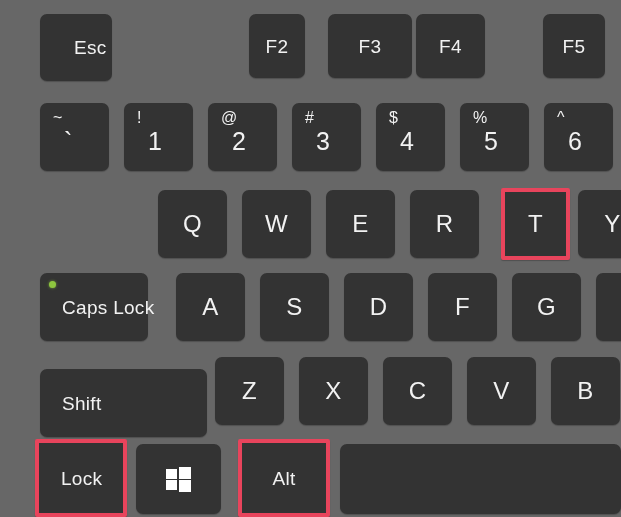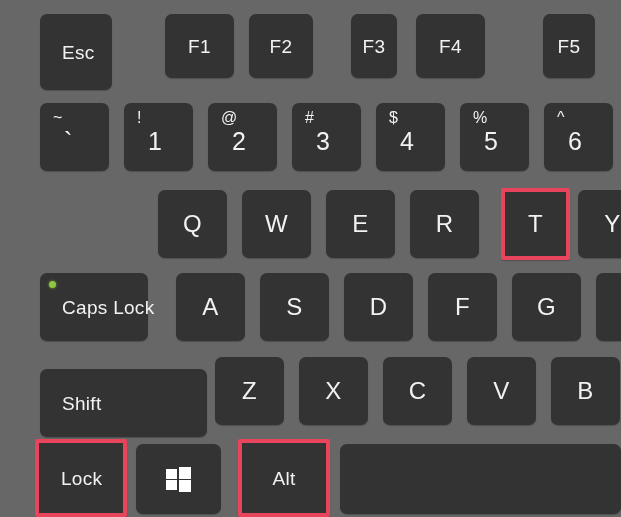--- a/index.html
+++ b/index.html
@@ -97,36 +97,33 @@
   }
   .winlogo .p1 { left: 0;    top: 2px; width: 11px; height: 10px; }
   .winlogo .p2 { left: 13px; top: 0;   width: 12px; height: 12px; }
   .winlogo .p3 { left: 0;    top: 13px;width: 11px; height: 10px; }
   .winlogo .p4 { left: 13px; top: 13px;width: 12px; height: 12px; }
 </style>
 </head>
 <body>
 
 <div id="keyboard" style="background: rgb(103, 103, 103);">
-    <div class="key left fn" style="left: 40px; top: 14px; width: 72px; height: 76px;">
+    <div class="key left fn" style="left: 40px; top: 14px; width: 72px; height: 67px; padding-left: 12px;">
       <span class="klabel">Esc</span>
     </div>
-    <div class="key center fn" style="left: 165px; top: 14px; width: 69px; height: 64px;">
-      <span class="klabel">F1</span>
-    </div>
-    <div class="key center fn" style="left: 249px; top: 14px; width: 64px; height: 64px;">
+    <div class="key center fn" style="left: 249px; top: 14px; width: 56px; height: 64px;">
       <span class="klabel">F2</span>
     </div>
-    <div class="key center fn" style="left: 351px; top: 14px; width: 46px; height: 64px;">
+    <div class="key center fn" style="left: 328px; top: 14px; width: 84px; height: 64px;">
       <span class="klabel">F3</span>
     </div>
     <div class="key center fn" style="left: 416px; top: 14px; width: 69px; height: 64px;">
       <span class="klabel">F4</span>
     </div>
-    <div class="key center fn" style="left: 543px; top: 14px; width: 52px; height: 64px;">
+    <div class="key center fn" style="left: 543px; top: 14px; width: 62px; height: 64px;">
       <span class="klabel">F5</span>
     </div>
     <div class="key dual" style="left: 40px; top: 103px; width: 69px; height: 68px;">
       <span class="top">~</span>
       <span class="bottom">`</span>
     </div>
     <div class="key dual" style="left: 124px; top: 103px; width: 69px; height: 68px;">
       <span class="top">!</span>
       <span class="bottom">1</span>
     </div>

